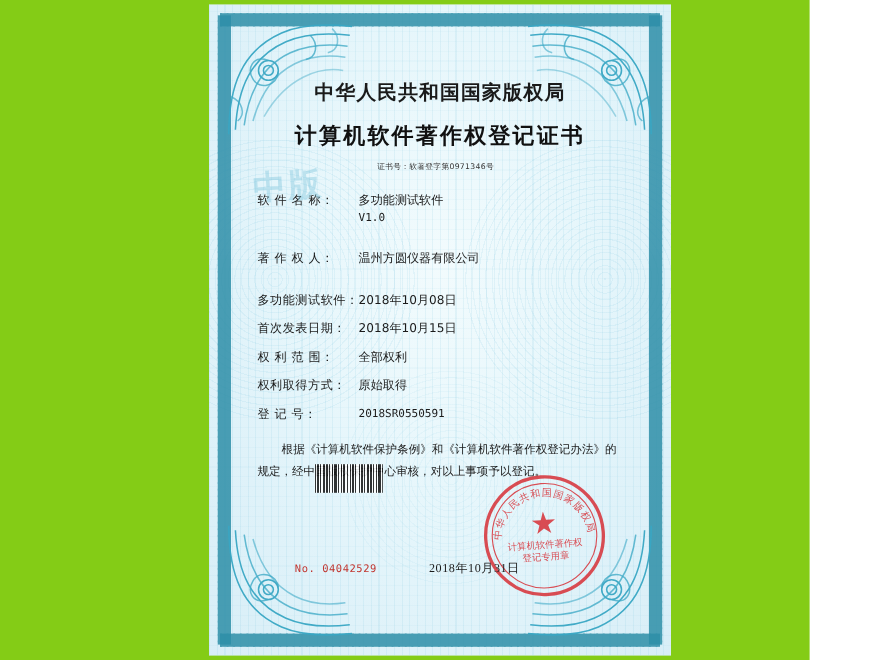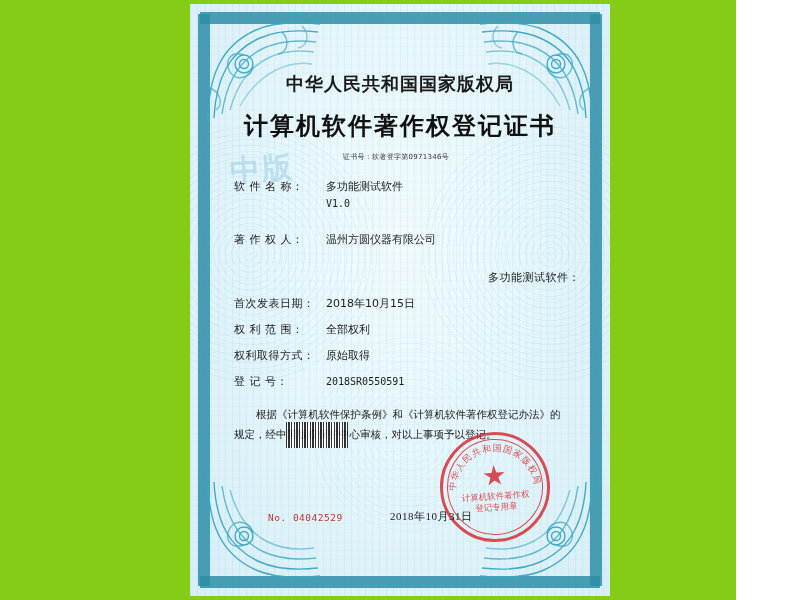--- a/index.html
+++ b/index.html
@@ -131,21 +131,21 @@
   .title-main {
     font-family: "DejaVu Serif", serif;
     font-size: 18px;
     font-weight: bold;
     letter-spacing: 1px;
     color: #1a1a1a;
     margin-top: 40px;
   }
   .title-sub {
     font-family: Liberation Sans, sans-serif;
-    font-size: 24px;
+    font-size: 20px;
     font-weight: bold;
     letter-spacing: 2px;
     color: #111;
     margin-top: 14px;
   }
   .cert-number {
     text-align: center;
     font-size: 7px;
     color: #333;
     margin-top: 10px;
@@ -391,20 +391,21 @@
 
         <div class="field-row">
           <div class="field-label">著 作 权 人：</div>
           <div class="field-value">温州方圆仪器有限公司</div>
         </div>
 
         <div class="field-gap"></div>
 
         <div class="field-row">
           <div class="field-label">多功能测试软件：</div>
+          <div class="field-value">2018年10月08日</div>
         </div>
 
         <div class="field-row">
           <div class="field-label">首次发表日期：</div>
           <div class="field-value">2018年10月15日</div>
         </div>
 
         <div class="field-row">
           <div class="field-label">权 利 范 围：</div>
           <div class="field-value">全部权利</div>

